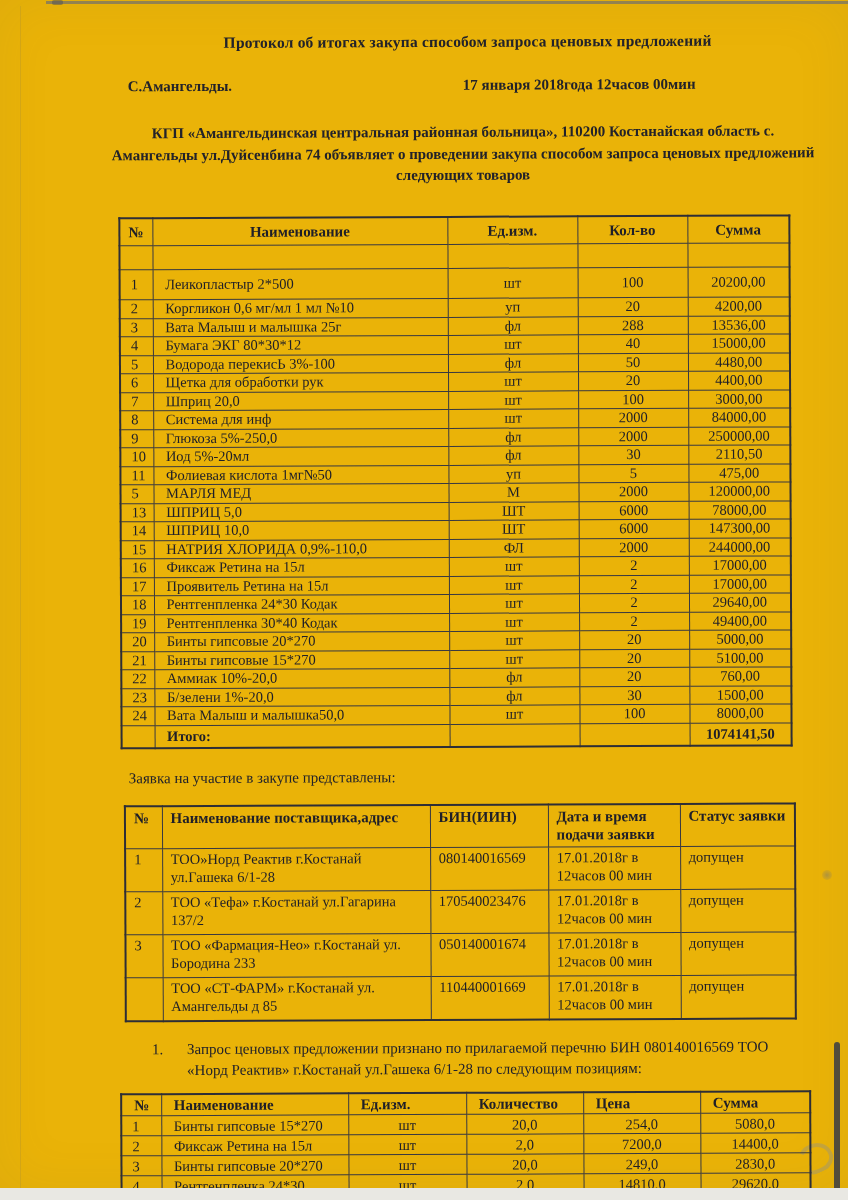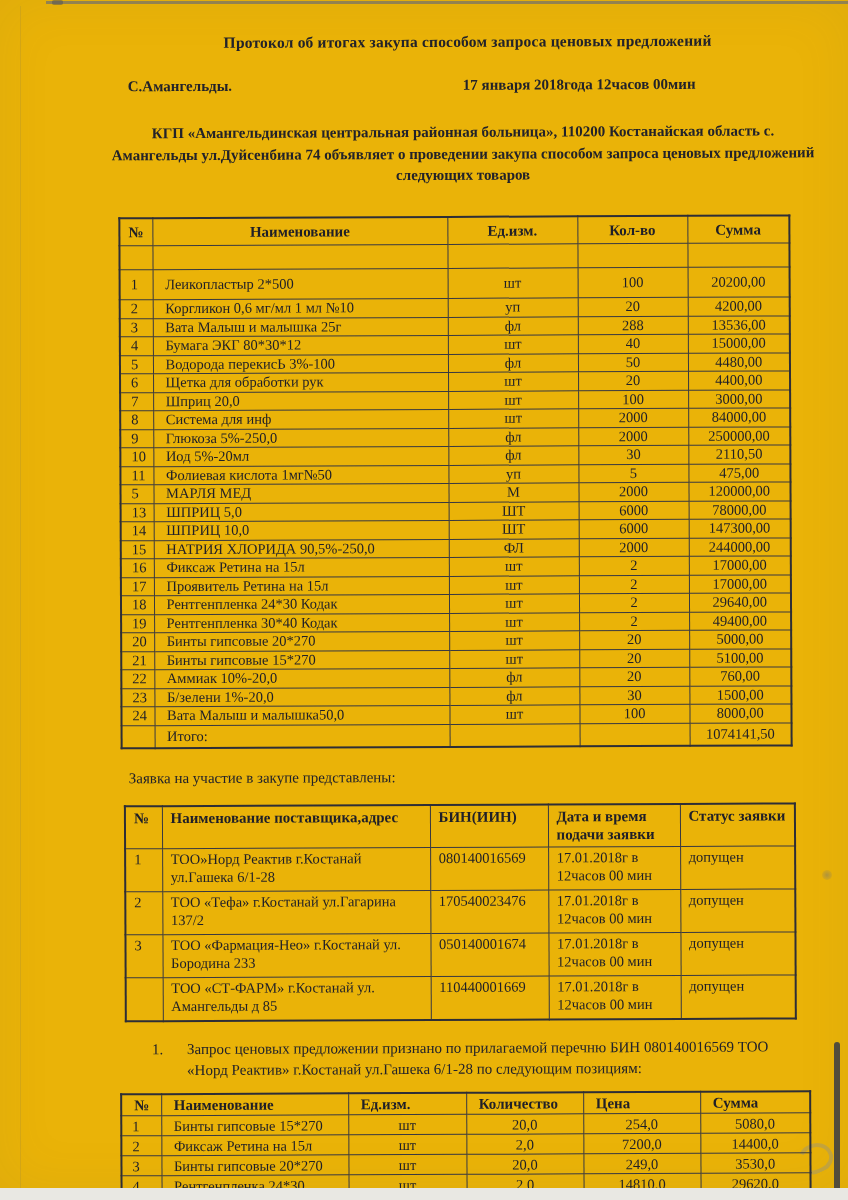--- a/index.html
+++ b/index.html
@@ -34,21 +34,21 @@
   table.doc th{font-weight:bold;font-size:15px;}
 
   
   .t1{position:absolute;top:216px;left:120px;width:670px;}
   .t1 th{height:24px;text-align:center;padding:1px 2px;}
   .t1 td{height:17.5px;line-height:17px;padding:0 4px;text-align:center;}
   .t1 td:nth-child(1){text-align:left;padding-left:10px;}
   .t1 td:nth-child(2){text-align:left;padding-left:12px;}
   .t1 tr.spacer td{height:23px;}
   .t1 tr.tall td{height:29px;}
-  .t1 tr.total td{height:21px;font-weight:normal;}
+  .t1 tr.total td{height:21px;font-weight:bold;}
 
   
   .t2{position:absolute;top:804px;left:123px;width:670px;}
   .t2 th{text-align:left;vertical-align:top;padding:3px 8px;line-height:17.5px;height:34px;}
   .t2 td{text-align:left;vertical-align:top;padding:2px 8px 4px;line-height:17.5px;height:36px;}
   .caption{position:absolute;top:769px;left:128px;margin:0;font-size:15px;}
 
   
   .decision{position:absolute;top:1038px;left:150px;width:660px;display:flex;font-size:15px;line-height:21px;}
   .dec-num{width:35px;flex:0 0 35px;}
@@ -201,21 +201,21 @@
           </tr>
           <tr>
             <td>14</td>
             <td>ШПРИЦ 10,0</td>
             <td>ШТ</td>
             <td>6000</td>
             <td>147300,00</td>
           </tr>
           <tr>
             <td>15</td>
-            <td>НАТРИЯ ХЛОРИДА 90,5%-250,0</td>
+            <td>НАТРИЯ ХЛОРИДА 0,9%-110,0</td>
             <td>ФЛ</td>
             <td>2000</td>
             <td>244000,00</td>
           </tr>
           <tr>
             <td>16</td>
             <td>Фиксаж Ретина на 15л</td>
             <td>шт</td>
             <td>2</td>
             <td>17000,00</td>
@@ -377,21 +377,21 @@
             <td>2,0</td>
             <td>7200,0</td>
             <td>14400,0</td>
           </tr>
           <tr>
             <td>3</td>
             <td>Бинты гипсовые 20*270</td>
             <td>шт</td>
             <td>20,0</td>
             <td>249,0</td>
-            <td>3530,0</td>
+            <td>2830,0</td>
           </tr>
           <tr>
             <td>4</td>
             <td>Рентгенпленка 24*30</td>
             <td>шт</td>
             <td>2,0</td>
             <td>14810,0</td>
             <td>29620,0</td>
           </tr>
         </tbody>

